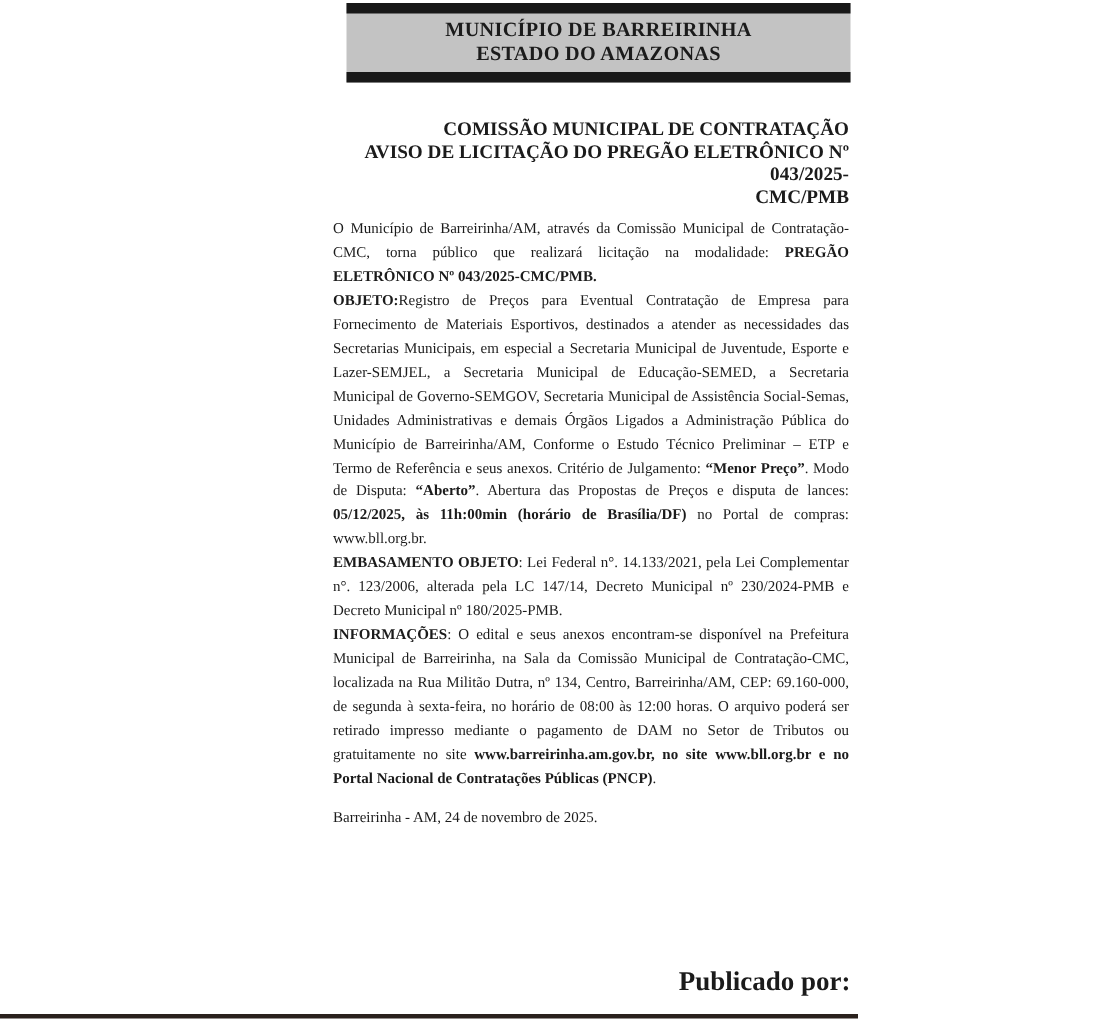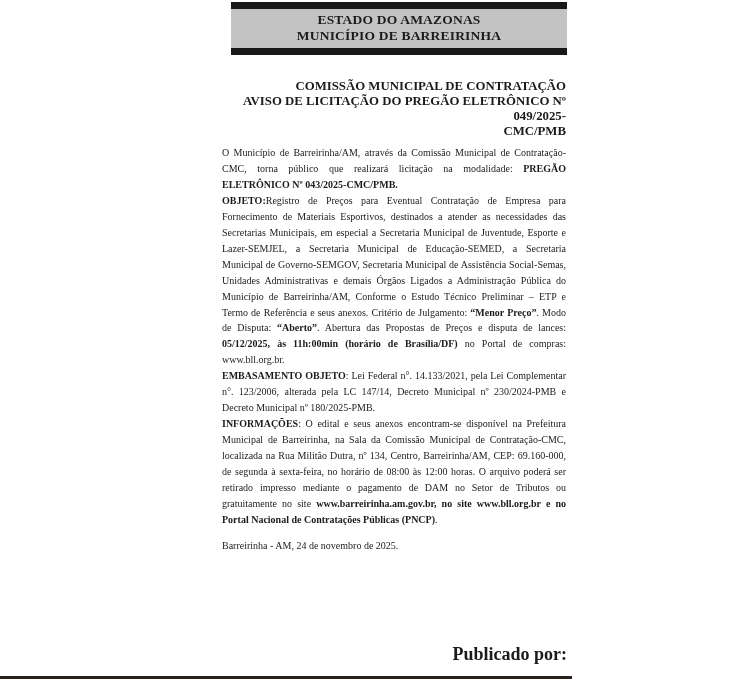--- a/index.html
+++ b/index.html
@@ -44,27 +44,27 @@
   .footer-rule{
     position:absolute;left:0;top:676px;width:572px;height:3px;background:#2a211d;
   }
 </style>
 </head>
 <body>
 
 <div class="page">
 
   <header class="header-box">
+    <div class="hb-line">MUNICÍPIO DE BARREIRINHA</div>
     <div class="hb-line">ESTADO DO AMAZONAS</div>
-    <div class="hb-line">MUNICÍPIO DE BARREIRINHA</div>
   </header>
 
   <div class="doc-title">
     <div>COMISSÃO MUNICIPAL DE CONTRATAÇÃO</div>
-    <div>AVISO DE LICITAÇÃO DO PREGÃO ELETRÔNICO Nº 049/2025-</div>
+    <div>AVISO DE LICITAÇÃO DO PREGÃO ELETRÔNICO Nº 043/2025-</div>
     <div>CMC/PMB</div>
   </div>
 
   <div class="doc-column">
     <div class="doc-body">
         <p><span>O Município de Barreirinha/AM, através da Comissão Municipal de Contratação-CMC, torna público que realizará licitação na modalidade: </span><span class="b">PREGÃO ELETRÔNICO Nº 043/2025-CMC/PMB.</span></p>
         <p><span class="b">OBJETO:</span><span>Registro de Preços para Eventual Contratação de Empresa para Fornecimento de Materiais Esportivos, destinados a atender as necessidades das Secretarias Municipais, em especial a Secretaria Municipal de Juventude, Esporte e Lazer-SEMJEL, a Secretaria Municipal de Educação-SEMED, a Secretaria Municipal de Governo-SEMGOV, Secretaria Municipal de Assistência Social-Semas, Unidades Administrativas e demais Órgãos Ligados a Administração Pública do Município de Barreirinha/AM, Conforme o Estudo Técnico Preliminar – ETP e Termo de Referência e seus anexos. Critério de Julgamento: </span><span class="b">“Menor Preço”</span><span>. Modo de Disputa: </span><span class="b">“Aberto”</span><span>. Abertura das Propostas de Preços e disputa de lances: </span><span class="b">05/12/2025, às 11h:00min (horário de Brasília/DF)</span><span> no Portal de compras: www.bll.org.br.</span></p>
         <p><span class="b">EMBASAMENTO OBJETO</span><span>: Lei Federal n°. 14.133/2021, pela Lei Complementar n°. 123/2006, alterada pela LC 147/14, Decreto Municipal nº 230/2024-PMB e Decreto Municipal nº 180/2025-PMB.</span></p>
         <p><span class="b">INFORMAÇÕES</span><span>: O edital e seus anexos encontram-se disponível na Prefeitura Municipal de Barreirinha, na Sala da Comissão Municipal de Contratação-CMC, localizada na Rua Militão Dutra, nº 134, Centro, Barreirinha/AM, CEP: 69.160-000, de segunda à sexta-feira, no horário de 08:00 às 12:00 horas. O arquivo poderá ser retirado impresso mediante o pagamento de DAM no Setor de Tributos ou gratuitamente no site </span><span class="b">www.barreirinha.am.gov.br, no site www.bll.org.br e no Portal Nacional de Contratações Públicas (PNCP)</span><span>.</span></p>
       </div>

